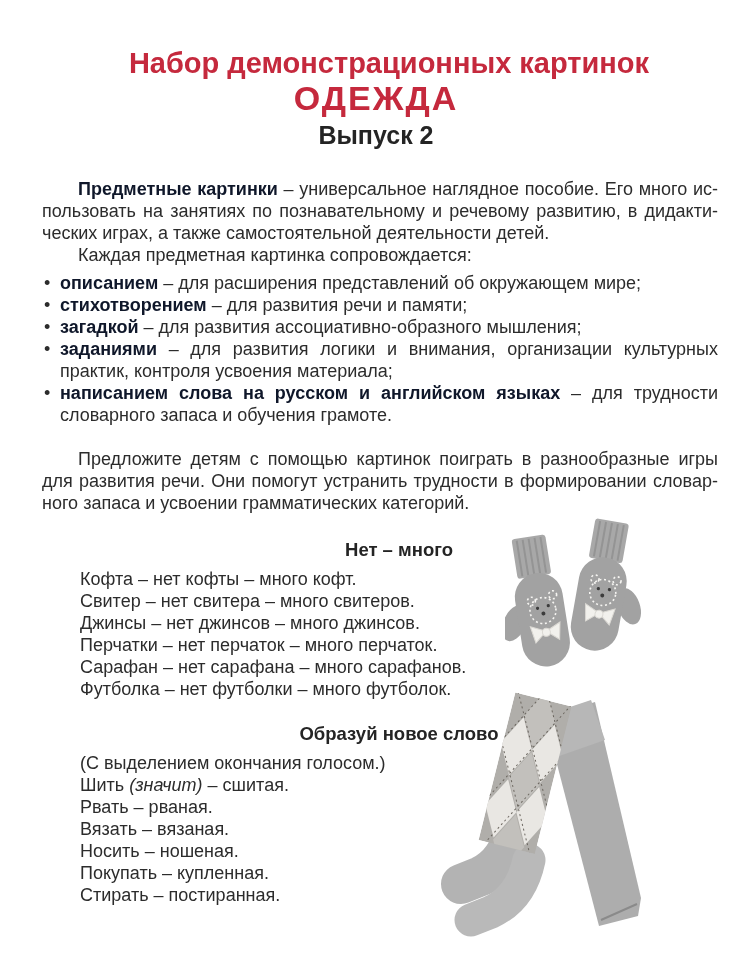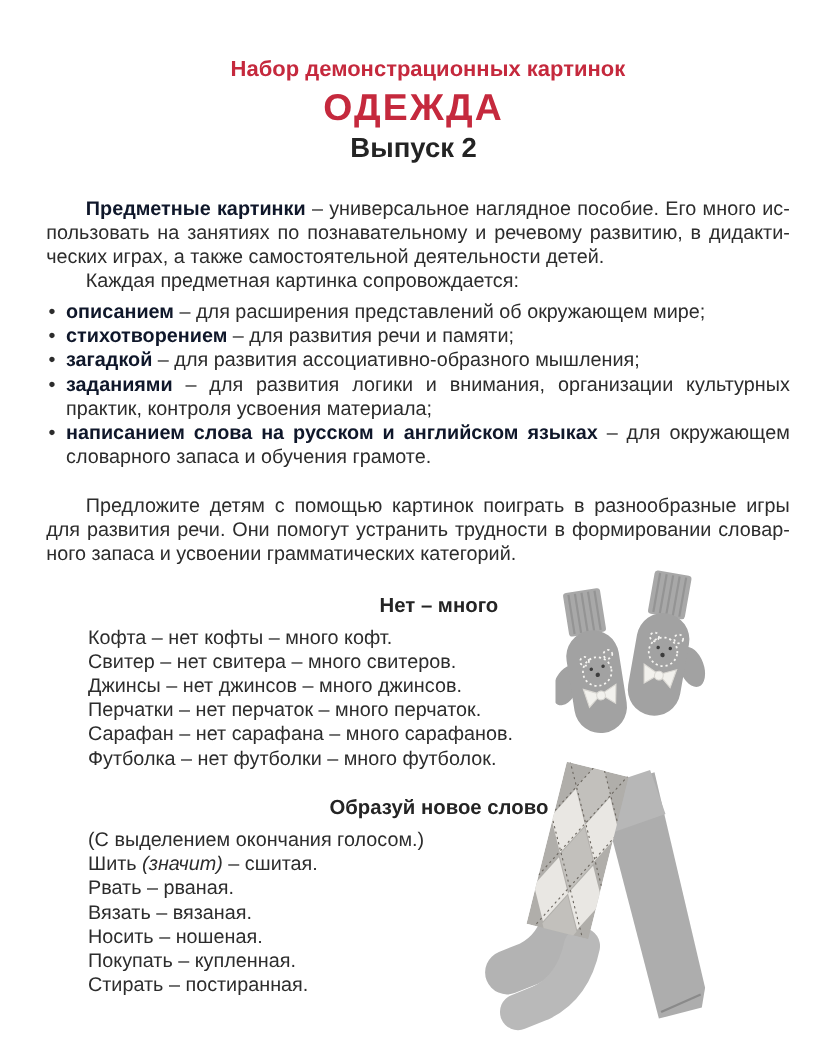--- a/index.html
+++ b/index.html
@@ -6,21 +6,21 @@
   .page{position:relative;width:752px;height:960px;background:#ffffff;overflow:hidden;
         font-family:"Liberation Sans",sans-serif;color:#2c2c2c;}
   
   .watermark{position:absolute;top:452px;left:14px;width:724px;z-index:0;text-align:center;
              font-weight:bold;font-size:44px;line-height:54px;letter-spacing:5px;white-space:nowrap;
              color:#f4f5f8;
              text-shadow:-1.5px -1.5px 0 #c6c9d0,1.5px -1.5px 0 #c6c9d0,-1.5px 1.5px 0 #c6c9d0,
                          1.5px 1.5px 0 #c6c9d0,4px 4px 0 #e4e6eb;}
   
   .titles{position:absolute;top:46px;left:0;width:100%;z-index:1;text-align:center;font-weight:bold;}
-  .t1{font-size:20px;line-height:34px;color:var(--accent,#c5293d);padding-left:26px;}
+  .t1{font-size:29px;line-height:34px;color:var(--accent,#c5293d);padding-left:26px;}
   .t2{font-size:34px;line-height:36px;letter-spacing:2px;color:var(--accent,#c5293d);}
   .t3{font-size:25px;line-height:30px;margin-top:4px;color:#242424;}
   
   .content{position:absolute;top:178px;left:42px;width:676px;z-index:1;
            font-size:18px;line-height:22px;}
   .ln{margin:0;}
   .ind{text-indent:36px;}
   .jl{text-align:justify;-moz-text-align-last:justify;text-align-last:justify;}
   .bullets{margin-top:6px;}
   .bl{position:relative;padding-left:18px;}
@@ -59,21 +59,21 @@
       <p class="ln">ческих играх, а также самостоятельной деятельности детей.</p>
       <p class="ln ind">Каждая предметная картинка сопровождается:</p>
     </div>
 
     <div class="bullets">
       <p class="ln bl"><span class="bu">•</span><b>описанием</b><span> – для расширения представлений об окружающем мире;</span></p>
       <p class="ln bl"><span class="bu">•</span><b>стихотворением</b><span> – для развития речи и памяти;</span></p>
       <p class="ln bl"><span class="bu">•</span><b>загадкой</b><span> – для развития ассоциативно-образного мышления;</span></p>
       <p class="ln bl jl"><span class="bu">•</span><b>заданиями</b><span> – для развития логики и внимания, организации культурных</span></p>
       <p class="ln blc">практик, контроля усвоения материала;</p>
-      <p class="ln bl jl"><span class="bu">•</span><b>написанием слова на русском и английском языках</b><span> – для окружающем</span></p>
+      <p class="ln bl jl"><span class="bu">•</span><b>написанием слова на русском и английском языках</b><span> – для трудности</span></p>
       <p class="ln blc">словарного запаса и обучения грамоте.</p>
     </div>
 
     <div class="para2">
       <p class="ln ind jl">Предложите детям с помощью картинок поиграть в разнообразные игры</p>
       <p class="ln jl">для развития речи. Они помогут устранить трудности в формировании словар-</p>
       <p class="ln">ного запаса и усвоении грамматических категорий.</p>
     </div>
 
     <section class="sec">

